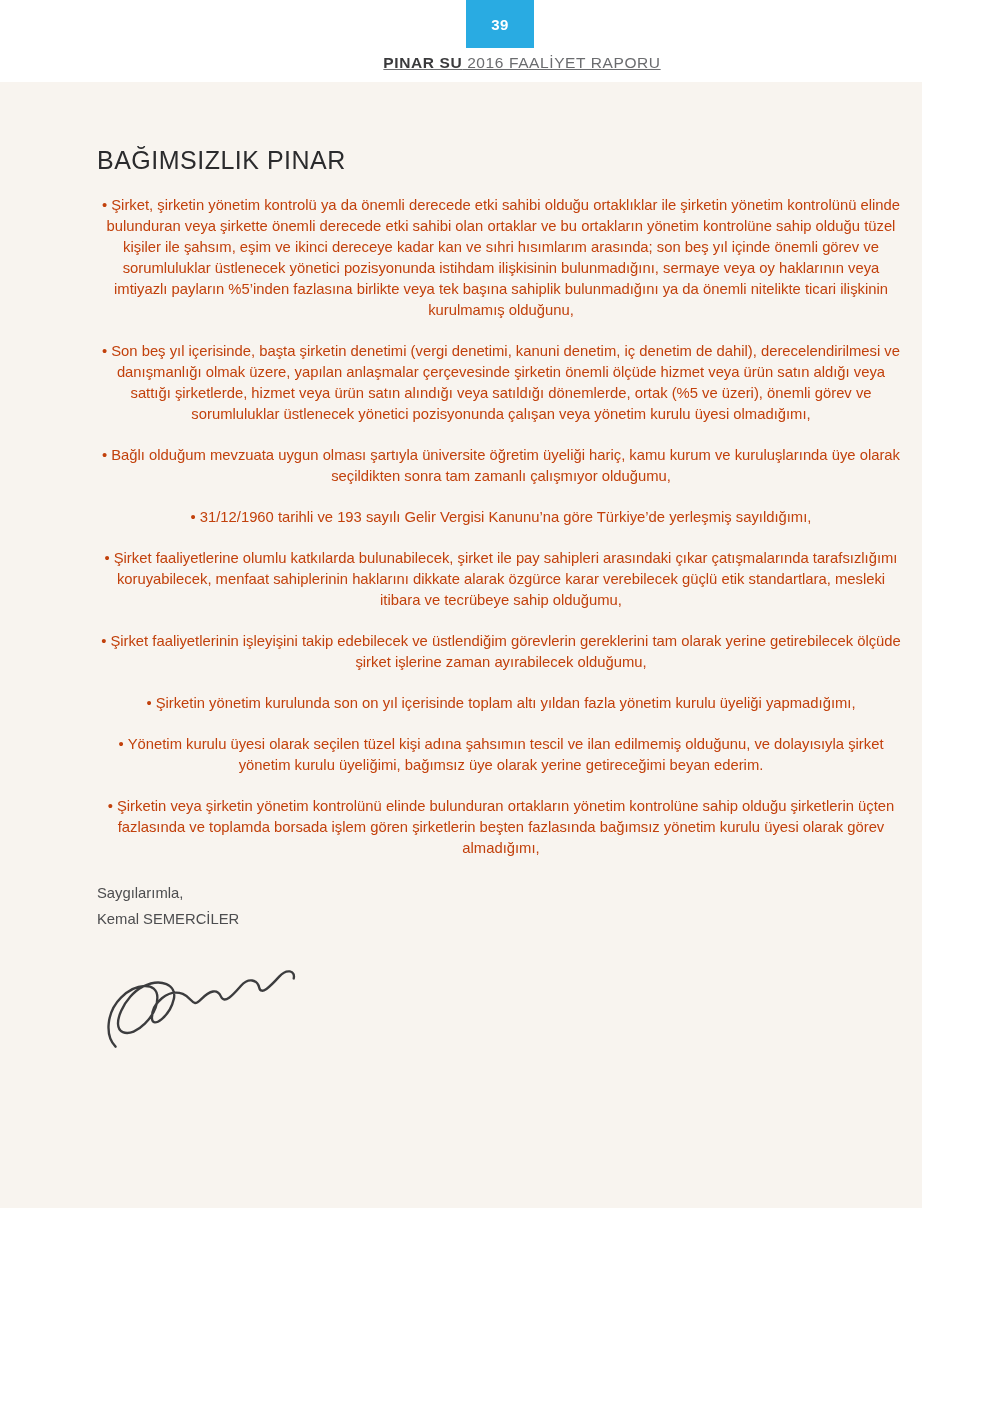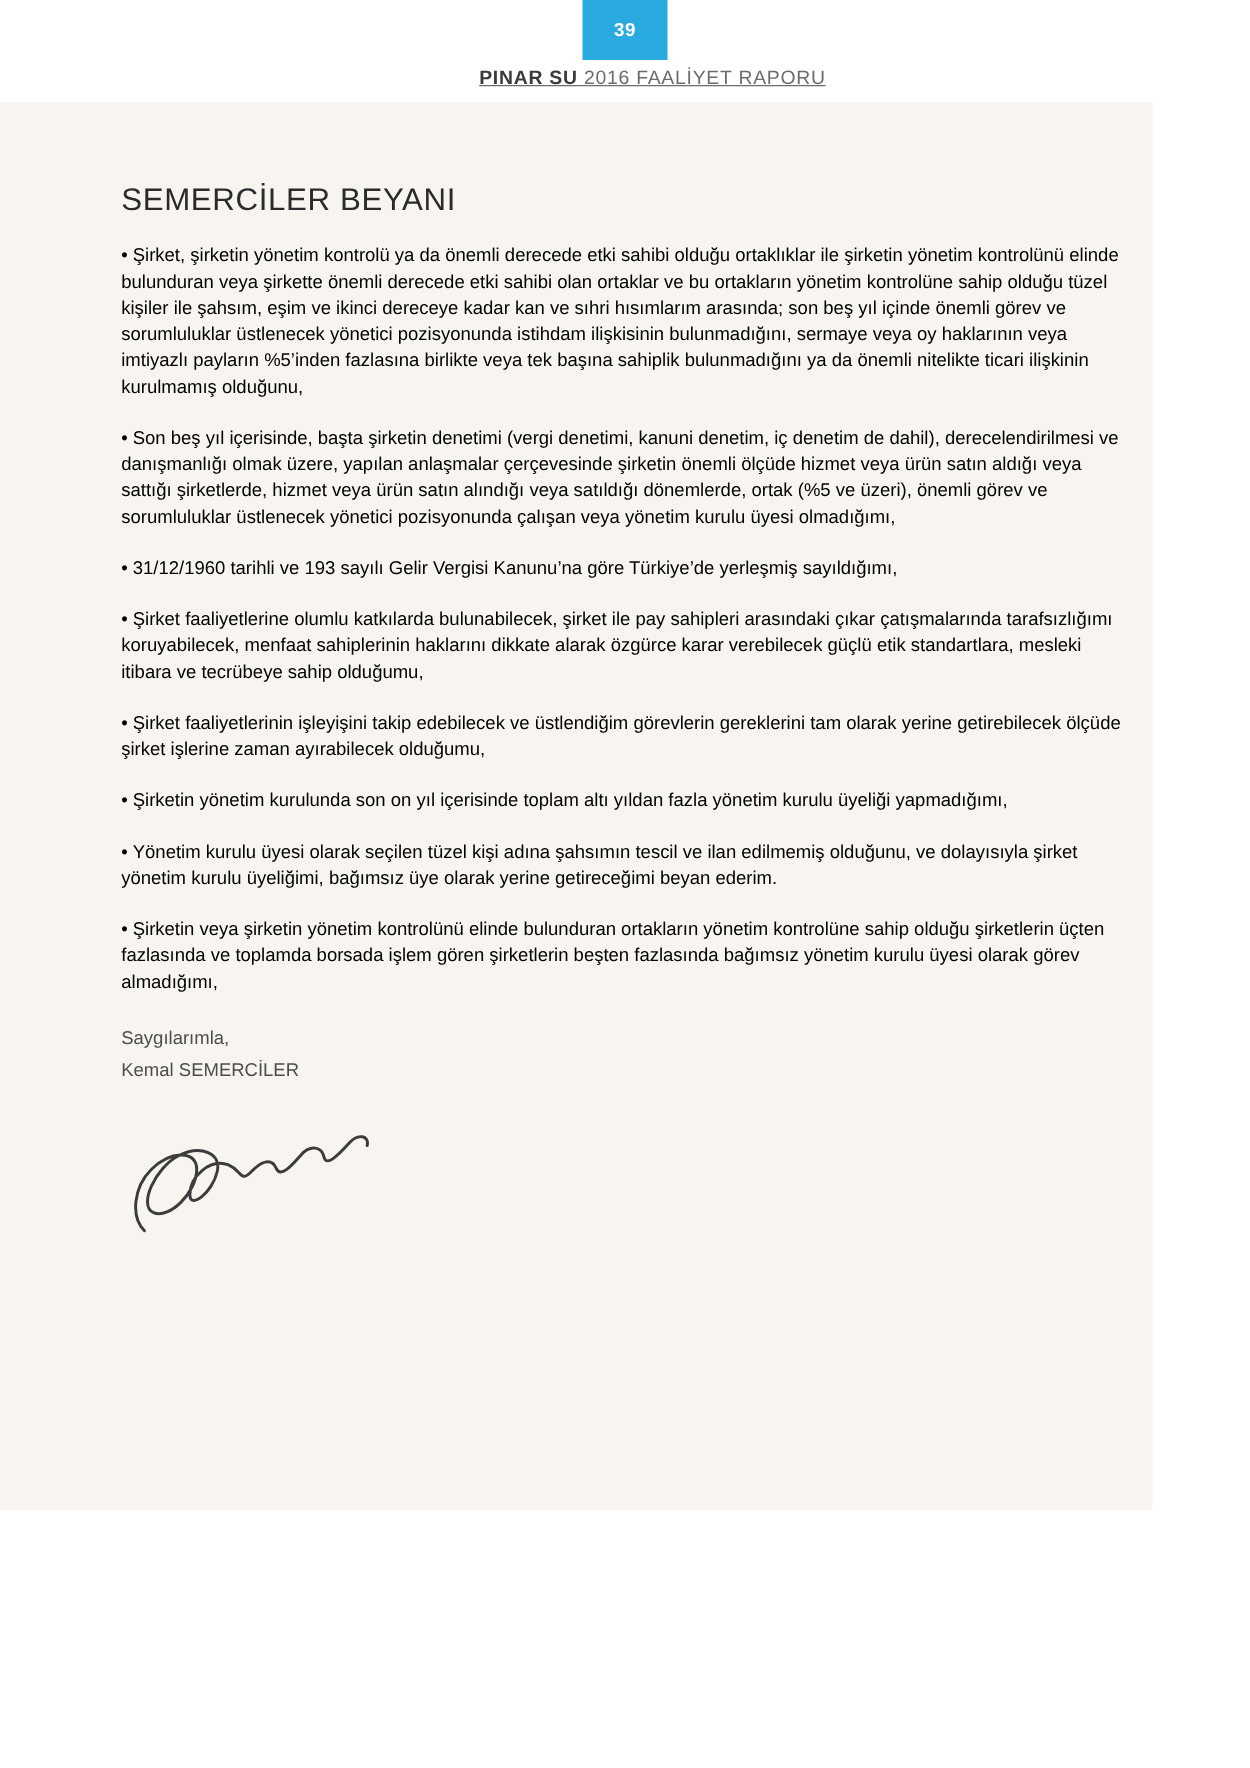--- a/index.html
+++ b/index.html
@@ -74,22 +74,22 @@
   .intro {
     margin: 107px 0 0 0;
     font-size: 14.8px;
     line-height: 21px;
     color: #4d4d4f;
   }
   .bullet-para {
     margin: 20px 0 0 0;
     font-size: 14.8px;
     line-height: 21px;
-    color: #000000;
-    text-align: left;
+    color: #c2410c;
+    text-align: center;
   }
   .bullet-para .marker {
     margin-right: 4px;
   }
   .closing-block {
     margin: 21px 0 16px 0;
     font-size: 14.8px;
     line-height: 26px;
     color: #4d4d4f;
   }
@@ -111,28 +111,29 @@
   <div class="page-number-box">
     <span>39</span>
   </div>
   <div class="report-title">
     <span class="brand">PINAR SU</span><span> 2016 FAALİYET RAPORU</span>
   </div>
 
   <div class="panel">
     <div class="content">
 
-      <h1 class="doc-title">SEMERCİLER BEYANI</h1>
+      <h1 class="doc-title">BAĞIMSIZLIK PINAR</h1>
 
 
       <p class="bullet-para"><span class="marker">•</span><span>Şirket, şirketin yönetim kontrolü ya da önemli derecede etki sahibi olduğu ortaklıklar ile şirketin yönetim kontrolünü elinde bulunduran veya şirkette önemli derecede etki sahibi olan ortaklar ve bu ortakların yönetim kontrolüne sahip olduğu tüzel kişiler ile şahsım, eşim ve ikinci dereceye kadar kan ve sıhri hısımlarım arasında; son beş yıl içinde önemli görev ve sorumluluklar üstlenecek yönetici pozisyonunda istihdam ilişkisinin bulunmadığını, sermaye veya oy haklarının veya imtiyazlı payların %5’inden fazlasına birlikte veya tek başına sahiplik bulunmadığını ya da önemli nitelikte ticari ilişkinin kurulmamış olduğunu,</span></p>
 
       <p class="bullet-para"><span class="marker">•</span><span>Son beş yıl içerisinde, başta şirketin denetimi (vergi denetimi, kanuni denetim, iç denetim de dahil), derecelendirilmesi ve danışmanlığı olmak üzere, yapılan anlaşmalar çerçevesinde şirketin önemli ölçüde hizmet veya ürün satın aldığı veya sattığı şirketlerde, hizmet veya ürün satın alındığı veya satıldığı dönemlerde, ortak (%5 ve üzeri), önemli görev ve sorumluluklar üstlenecek yönetici pozisyonunda çalışan veya yönetim kurulu üyesi olmadığımı,</span></p>
 
 
+      <p class="bullet-para"><span class="marker">•</span><span>Bağlı olduğum mevzuata uygun olması şartıyla üniversite öğretim üyeliği hariç, kamu kurum ve kuruluşlarında üye olarak seçildikten sonra tam zamanlı çalışmıyor olduğumu,</span></p>
 
       <p class="bullet-para"><span class="marker">•</span><span>31/12/1960 tarihli ve 193 sayılı Gelir Vergisi Kanunu’na göre Türkiye’de yerleşmiş sayıldığımı,</span></p>
 
       <p class="bullet-para"><span class="marker">•</span><span>Şirket faaliyetlerine olumlu katkılarda bulunabilecek, şirket ile pay sahipleri arasındaki çıkar çatışmalarında tarafsızlığımı koruyabilecek, menfaat sahiplerinin haklarını dikkate alarak özgürce karar verebilecek güçlü etik standartlara, mesleki itibara ve tecrübeye sahip olduğumu,</span></p>
 
       <p class="bullet-para"><span class="marker">•</span><span>Şirket faaliyetlerinin işleyişini takip edebilecek ve üstlendiğim görevlerin gereklerini tam olarak yerine getirebilecek ölçüde şirket işlerine zaman ayırabilecek olduğumu,</span></p>
 
       <p class="bullet-para"><span class="marker">•</span><span>Şirketin yönetim kurulunda son on yıl içerisinde toplam altı yıldan fazla yönetim kurulu üyeliği yapmadığımı,</span></p>
 
       <p class="bullet-para"><span class="marker">•</span><span>Yönetim kurulu üyesi olarak seçilen tüzel kişi adına şahsımın tescil ve ilan edilmemiş olduğunu, ve dolayısıyla şirket yönetim kurulu üyeliğimi, bağımsız üye olarak yerine getireceğimi beyan ederim.</span></p>

